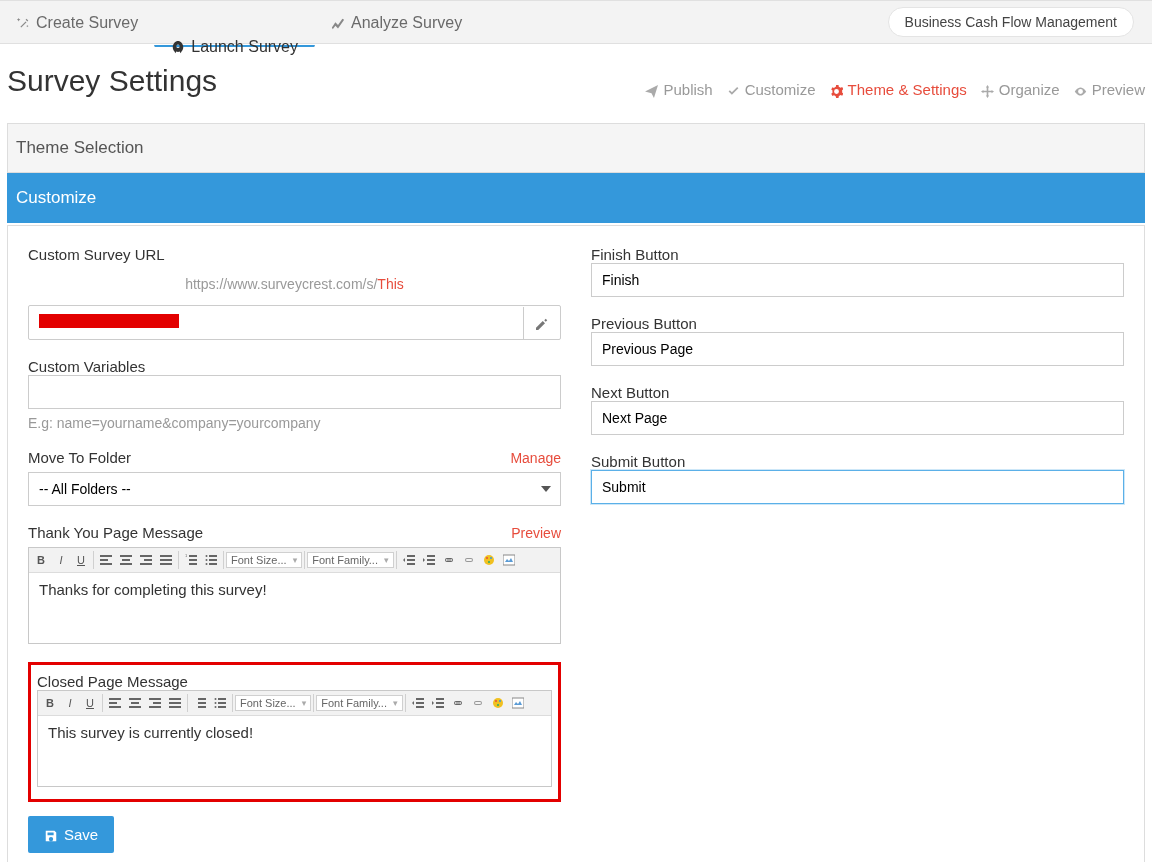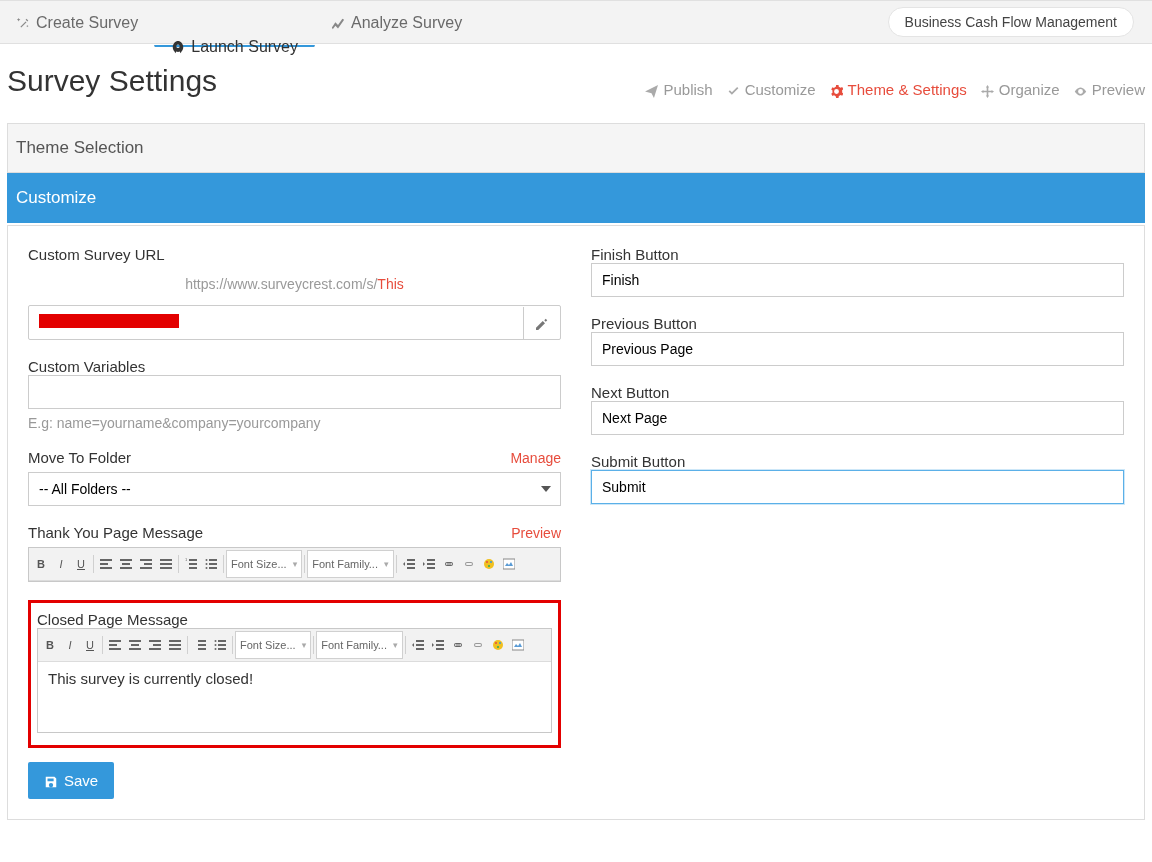--- a/index.html
+++ b/index.html
@@ -33,21 +33,21 @@
   .input-group .ig-btn { padding:8px 12px; border-left:1px solid #ccc; color:#777; cursor:pointer; }
   select.input { appearance:none; -webkit-appearance:none; background: #fff; padding-right:28px; }
   .select-wrap { position:relative; }
   .select-wrap::after { content:''; position:absolute; right:10px; top:50%; width:0;height:0; border-left:5px solid transparent; border-right:5px solid transparent; border-top:6px solid #555; transform:translateY(-50%); pointer-events:none;}
   .redacted { display:inline-block; width:140px; height:14px; background:#e30000; }
 
   .editor { border:1px solid #c8c8c8; background:#fff; }
   .editor-toolbar { display:flex; align-items:center; gap:0; background:#f2f2f2; border-bottom:1px solid #dcdcdc; padding:2px; flex-wrap:nowrap; }
   .tb-btn { width:20px; height:20px; display:flex; align-items:center; justify-content:center; font-size:11px; color:#555; cursor:pointer; }
   .tb-sep { width:1px; height:18px; background:#d0d0d0; margin:0 2px; }
-  .tb-sel { font-size:11px; color:#666; border:1px solid #d0d0d0; background:#fff; padding:1px 4px; height:28px; display:flex; align-items:center; gap:3px; cursor:pointer; }
+  .tb-sel { font-size:11px; color:#666; border:1px solid #d0d0d0; background:#fff; padding:1px 4px; height:16px; display:flex; align-items:center; gap:3px; cursor:pointer; }
   .tb-sel::after { content:'▾'; font-size:9px; color:#aaa; margin-left:3px; }
   .editor-body { padding:8px 10px; min-height:70px; font-size:15px; color:#333; outline:none; }
 
   .highlight-box { border:3px solid #e30000; padding:8px 6px 12px 6px; margin-top:10px; margin-bottom:14px; }
 
   .save-btn { display:inline-flex; align-items:center; gap:6px; background:#3498db; color:#fff; border:none; padding:10px 16px; font-size:15px; cursor:pointer; border-radius:2px; }
 
   .focused { border-color:#5bb0e8 !important; box-shadow:0 0 0 1px rgba(91,176,232,0.3); }
 
   svg { display:inline-block; vertical-align:middle; }
@@ -243,20 +243,21 @@
                     <circle cx="7" cy="9" r="1" fill="#27ae60"></circle>
                   </svg>
                 </span>
               <span class="tb-btn">
                   <svg width="12" height="12" viewBox="0 0 12 12" fill="#5a9bd5">
                     <rect x="0" y="1" width="12" height="10" fill="#fff" stroke="#888" stroke-width="1"></rect>
                     <path d="M2 8l2-3 2 2 2-3 2 4H2z"></path>
                   </svg>
                 </span>
             </div>
+            <div class="editor-body" contenteditable="true" style="">Thanks for completing this survey!</div>
           </div>
         </div>
 
         <div class="highlight-box">
           <div class="field" style="margin-bottom:0">
             <div class="field-label">Closed Page Message</div>
             <div class="editor">
               <div class="editor-toolbar">
                 <span class="tb-btn" style="font-weight:bold">B</span>
                 <span class="tb-btn" style="font-style:italic">I</span>

